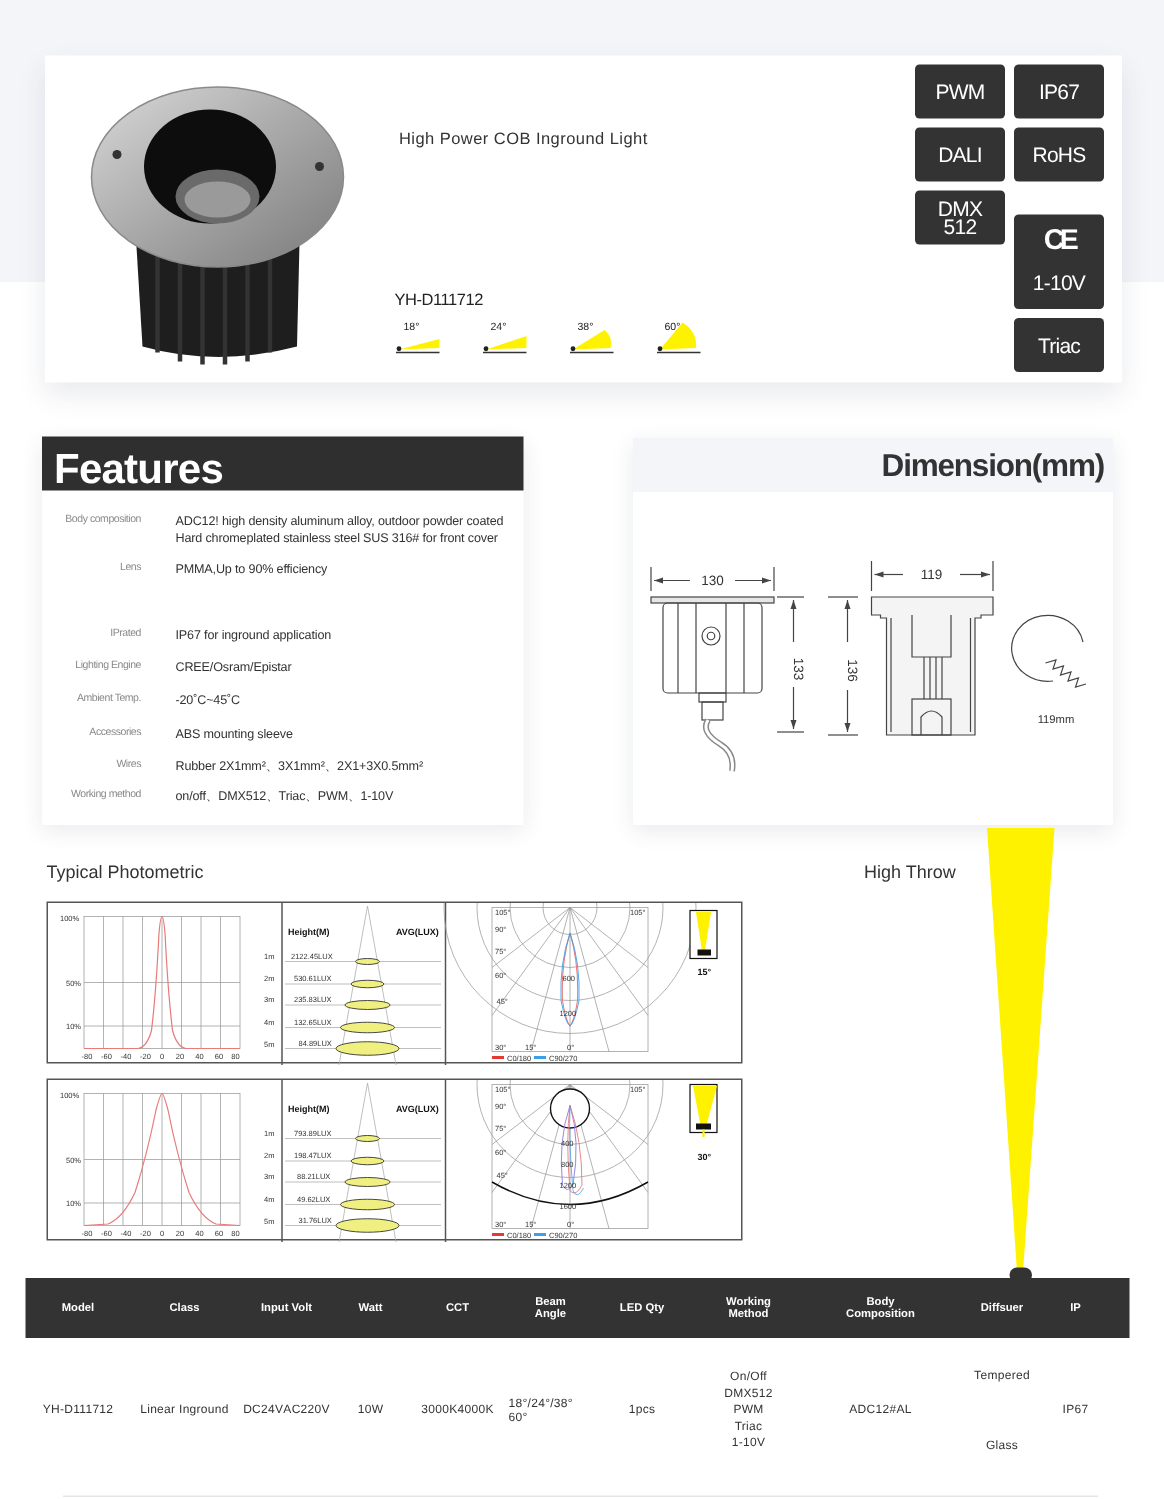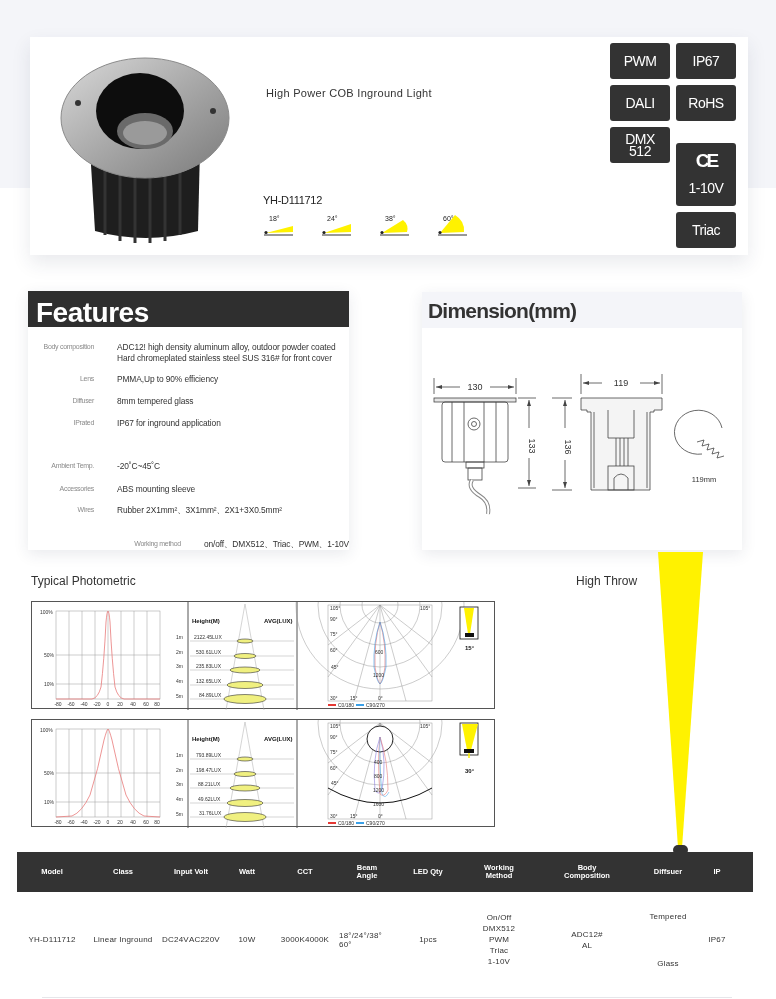--- a/index.html
+++ b/index.html
@@ -30,21 +30,21 @@
   .feat-head { height: 36px; background: #2f2f2f; color: #fff; font-size: 28px; font-weight: bold;
                padding: 6px 8px; letter-spacing: -0.5px; }
   .feat-row { position: absolute; left: 0; width: 321px; display: flex; }
   .feat-label { width: 66px; text-align: right; font-size: 7px; color: #8a8a8a; letter-spacing: -0.3px; padding-top: 1px; }
   .feat-value { margin-left: 23px; font-size: 8.4px; color: #333; line-height: 11px; letter-spacing: -0.1px; }
 
   
   .dimension { position: absolute; left: 422px; top: 292px; width: 320px; height: 258px; background: #fff;
                box-shadow: 0 4px 14px rgba(40,50,80,0.10); }
   .dim-head { height: 36px; background: #f4f5f9; color: #333; font-size: 21px; font-weight: bold;
-              padding: 7px 6px; letter-spacing: -0.8px; }
+              padding: 7px 6px; letter-spacing: -0.8px; text-align: right; }
   .dim-svg { position: absolute; left: 0; top: 36px; }
 
   
   .section-label { position: absolute; font-size: 12px; color: #333; }
   .photo-panel { position: absolute; left: 31px; width: 464px; height: 108px; border: 1px solid #555; background: #fff; }
   .photo-panel svg { position: absolute; left: 0; top: 0; }
   .tiny { font-size: 5px; fill: #333; font-family: "Liberation Sans", sans-serif; }
   .lux-head { font-size: 6px; font-weight: bold; fill: #111; font-family: "Liberation Sans", sans-serif; }
 
   
@@ -152,41 +152,41 @@
     <div class="feat-label">Body composition</div>
     <div class="feat-value">
       <div>ADC12!  high density aluminum alloy, outdoor powder coated</div>
       <div>Hard chromeplated stainless steel SUS 316# for front cover</div>
     </div>
   </div>
   <div class="feat-row" style="top:83px;">
     <div class="feat-label">Lens</div>
     <div class="feat-value">PMMA,Up to 90% efficiency</div>
   </div>
-  <div class="feat-row" style="top:105px;">
-    <div class="feat-label">Diffuser</div>
-    <div class="feat-value">8mm tempered glass</div>
-  </div>
   <div class="feat-row" style="top:127px;">
     <div class="feat-label">IPrated</div>
     <div class="feat-value">IP67 for inground application</div>
   </div>
+  <div class="feat-row" style="top:148px;">
+    <div class="feat-label">Lighting Engine</div>
+    <div class="feat-value">CREE/Osram/Epistar</div>
+  </div>
   <div class="feat-row" style="top:170px;">
     <div class="feat-label">Ambient Temp.</div>
     <div class="feat-value">-20˚C~45˚C</div>
   </div>
   <div class="feat-row" style="top:193px;">
     <div class="feat-label">Accessories</div>
     <div class="feat-value">ABS mounting sleeve</div>
   </div>
   <div class="feat-row" style="top:214px;">
     <div class="feat-label">Wires</div>
     <div class="feat-value">Rubber 2X1mm²、3X1mm²、2X1+3X0.5mm²</div>
   </div>
-  <div class="feat-row" style="top:248px;justify-content:flex-end;">
+  <div class="feat-row" style="top:234px;">
     <div class="feat-label">Working method</div>
     <div class="feat-value">on/off、DMX512、Triac、PWM、1-10V</div>
   </div>
 </div>
 
 <div class="dimension">
   <div class="dim-head">Dimension(mm)</div>
   <svg class="dim-svg" width="320" height="222" viewBox="0 0 320 222">
     <g stroke="#444" stroke-width="0.8" fill="none">
 
@@ -503,21 +503,21 @@
     <span>60°</span>
   </div>
   <div class="td" style="left:395px;width:66px;">1pcs</div>
   <div class="td" style="left:461px;width:76px;flex-direction:column;">
     <span>On/Off</span>
     <span>DMX512</span>
     <span>PWM</span>
     <span>Triac</span>
     <span>1-10V</span>
   </div>
-  <div class="td" style="left:537px;width:100px;flex-direction:column;">
+  <div class="td" style="left:537px;width:100px;flex-direction:row;">
     <span>ADC12#</span>
     <span>AL</span>
   </div>
   <div class="td" style="left:637px;width:62px;flex-direction:column;gap:36px;">
     <span>Tempered</span>
     <span>Glass</span>
   </div>
   <div class="td" style="left:699px;width:36px;">IP67</div>
 </div>
 

